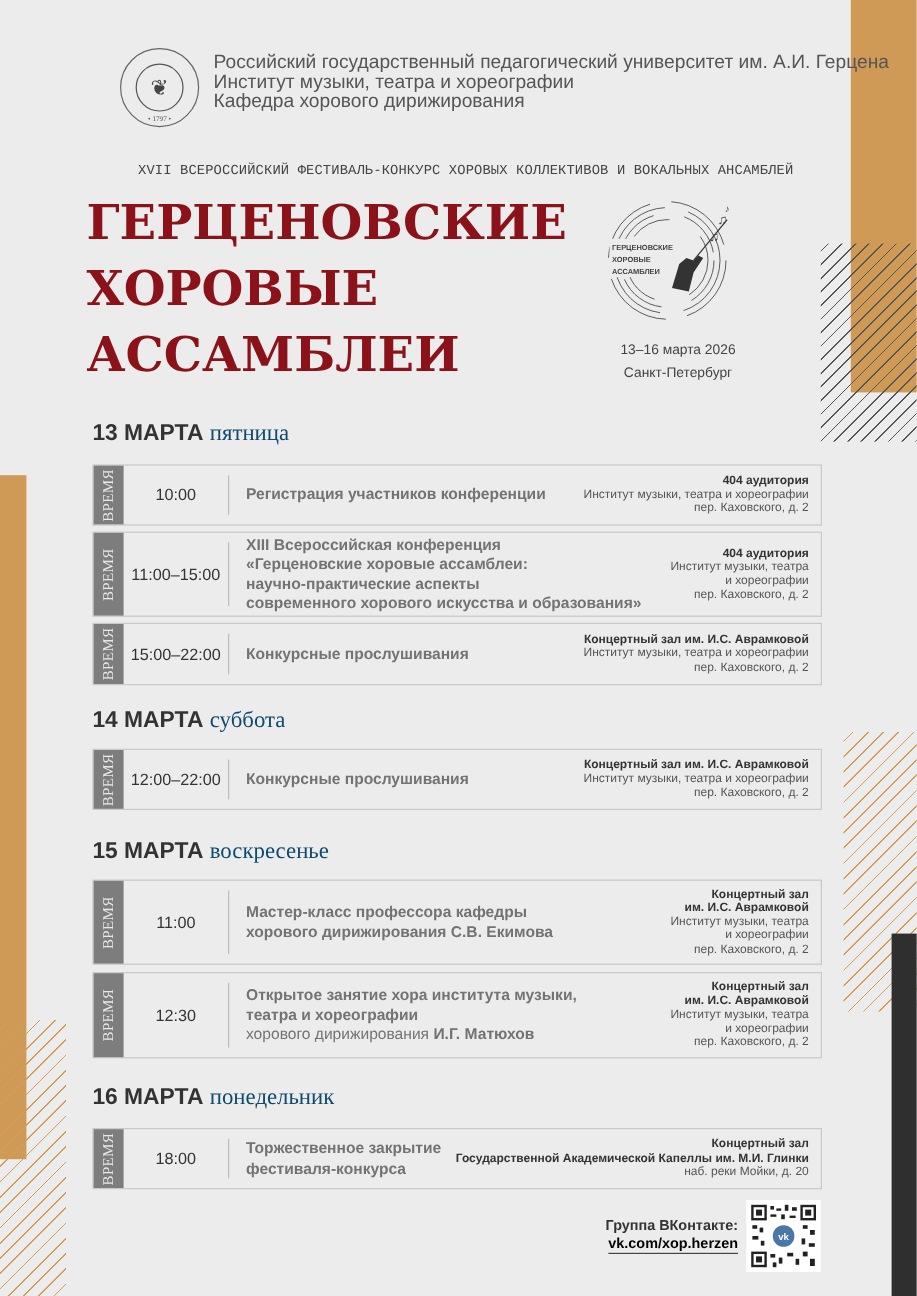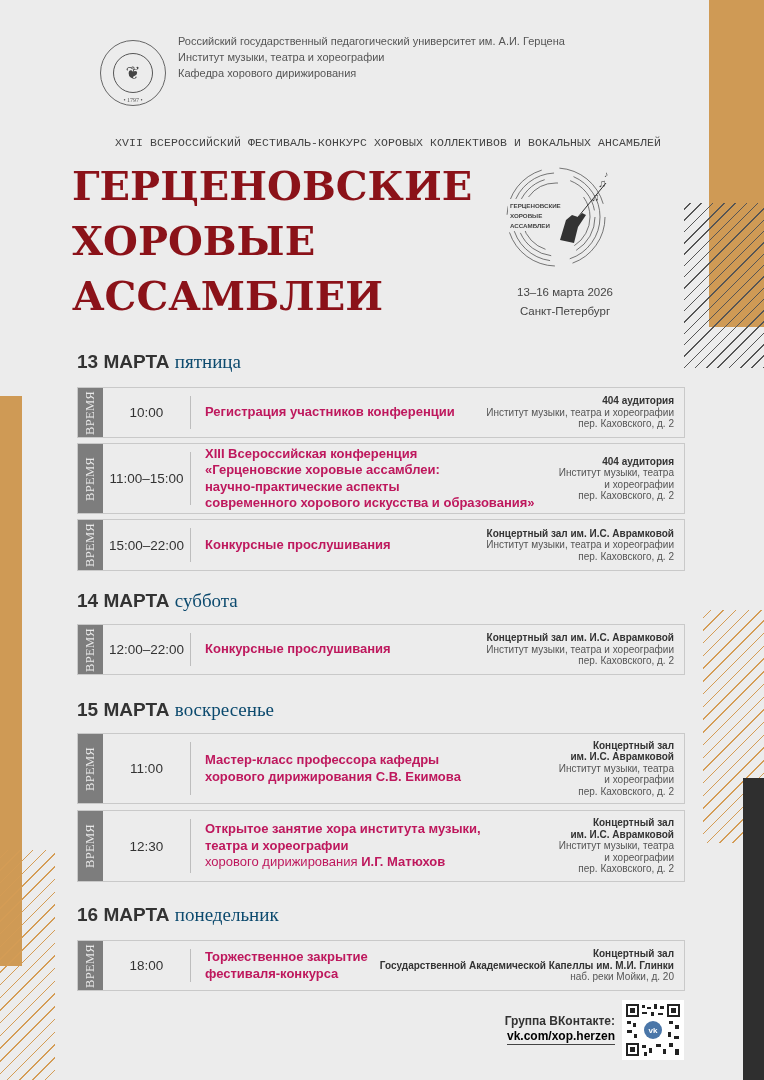--- a/index.html
+++ b/index.html
@@ -17,42 +17,42 @@
   .hatch-gold-right { left: 703px; top: 610px; width: 61px; height: 233px;
     background: repeating-linear-gradient(135deg, transparent 0 5px, #d49c55 5px 6px, transparent 6px 9px); }
   .dark-right { left: 743px; top: 778px; width: 21px; height: 302px; background: #2f2f2f; }
 
   
   .uni-logo { position: absolute; left: 100px; top: 40px; width: 66px; height: 66px; border-radius: 50%;
     border: 1.5px solid #666; display: flex; align-items: center; justify-content: center; }
   .uni-logo .inner { width: 40px; height: 40px; border-radius: 50%; border: 1.5px solid #555;
     display: flex; align-items: center; justify-content: center; font-size: 18px; color: #444; }
   .uni-logo .year { position: absolute; bottom: 2px; left: 0; right: 0; text-align: center; font-size: 6px; font-family: "Liberation Serif", serif; color: #555; }
-  .uni-text { position: absolute; left: 178px; top: 33px; font-size: 11px; line-height: 16px; color: #555; }
+  .uni-text { position: absolute; left: 178px; top: 45px; font-size: 16px; line-height: 16px; color: #555; }
 
   .festival-sub { position: absolute; left: 115px; top: 136px; font-family: Liberation Mono, monospace;
     font-size: 11.5px; color: #444; letter-spacing: 0.1px; }
   .title { position: absolute; left: 72px; top: 158px; font-family: "DejaVu Serif", serif; font-weight: bold;
     color: #8b1219; font-size: 40px; line-height: 55px; letter-spacing: 0px; }
   .title div { white-space: nowrap; }
 
   .fest-logo { position: absolute; left: 498px; top: 165px; width: 120px; height: 105px; }
   .fest-date { position: absolute; left: 490px; top: 283px; width: 150px; text-align: center; font-size: 11.5px; line-height: 19px; color: #444; }
 
   
   .day-heading { position: absolute; left: 77px; font-size: 19px; color: #333; }
   .day-heading b { font-weight: bold; }
   .day-heading span.w { font-weight: normal; color: #0c4a6e; font-family: Liberation Serif, serif; }
 
   .row { position: absolute; left: 77px; width: 608px; border: 1px solid #c9c9c9; background: #ececec; display: flex; align-items: stretch; }
   .row .tag { width: 25px; background: #7d7d7d; color: #e8e8e8; display: flex; align-items: center; justify-content: center; flex-shrink: 0; }
   .row .tag span { writing-mode: vertical-rl; transform: rotate(180deg); font-family: "Liberation Serif", serif; font-size: 12.5px; letter-spacing: 0.3px; }
   .row .time { width: 87px; display: flex; align-items: center; justify-content: center; font-size: 13.5px; color: #333; flex-shrink: 0; }
   .row .sep { width: 1px; background: #bdbdbd; margin: 8px 0; flex-shrink: 0; }
-  .row .event { flex: 1; padding-left: 14px; display: flex; flex-direction: column; justify-content: center; font-size: 13px; line-height: 16.5px; color: #be185d; }
+  .row .event { flex: 1; padding-left: 14px; display: flex; flex-direction: column; justify-content: center; font-size: 13px; line-height: 16.5px; color: #737373; }
   .row .event .b { font-weight: bold; }
   .row .event .n { font-weight: normal; }
   .row .venue { padding-right: 10px; display: flex; flex-direction: column; justify-content: center; text-align: right; font-size: 10px; line-height: 11.5px; color: #555; }
   .row .venue .vb { font-weight: bold; color: #333; }
 
   
   .vk-text { position: absolute; left: 500px; top: 1014px; text-align: right; width: 115px; font-size: 12px; line-height: 15px; }
   .vk-text .l1 { font-weight: bold; color: #333; }
   .vk-text .l2 { color: #000000; border-bottom: 1px solid #444; display: inline-block; font-weight: bold; }
   .qr { position: absolute; left: 622px; top: 1000px; width: 62px; height: 60px; background: #fff; padding: 3px; }

